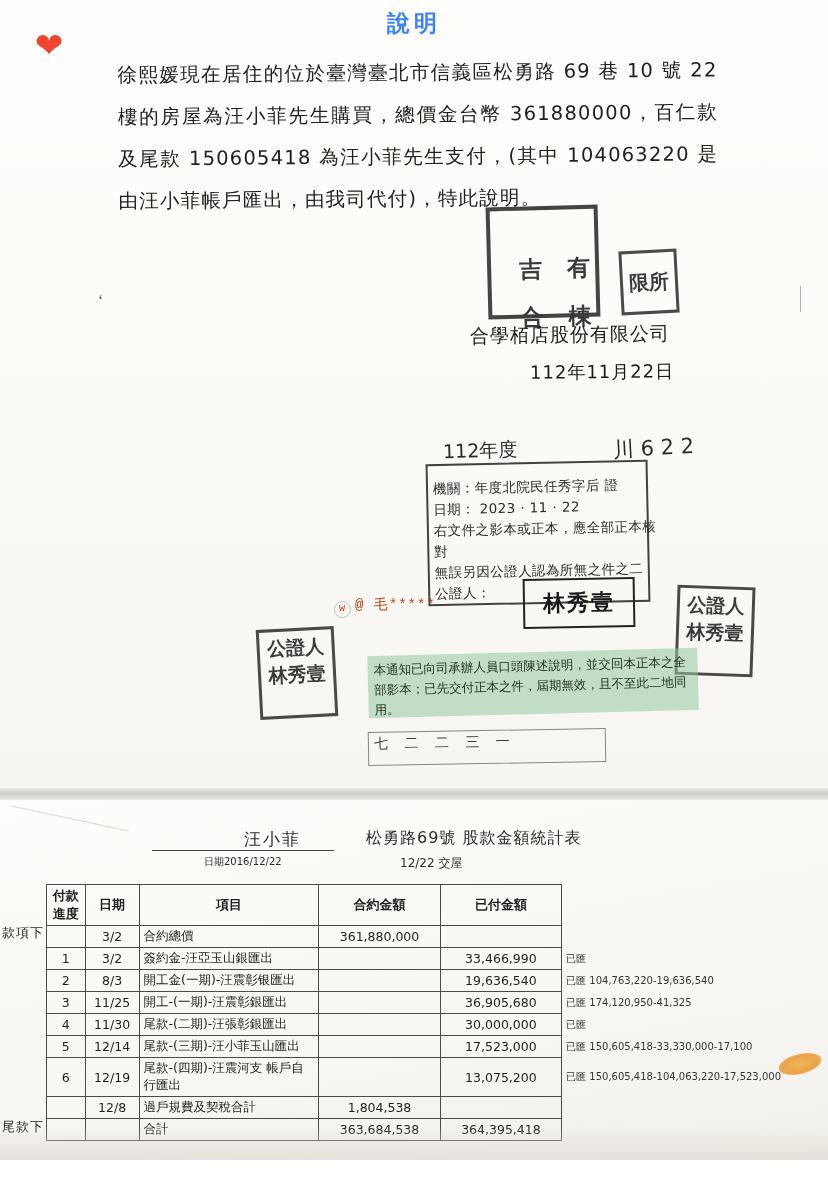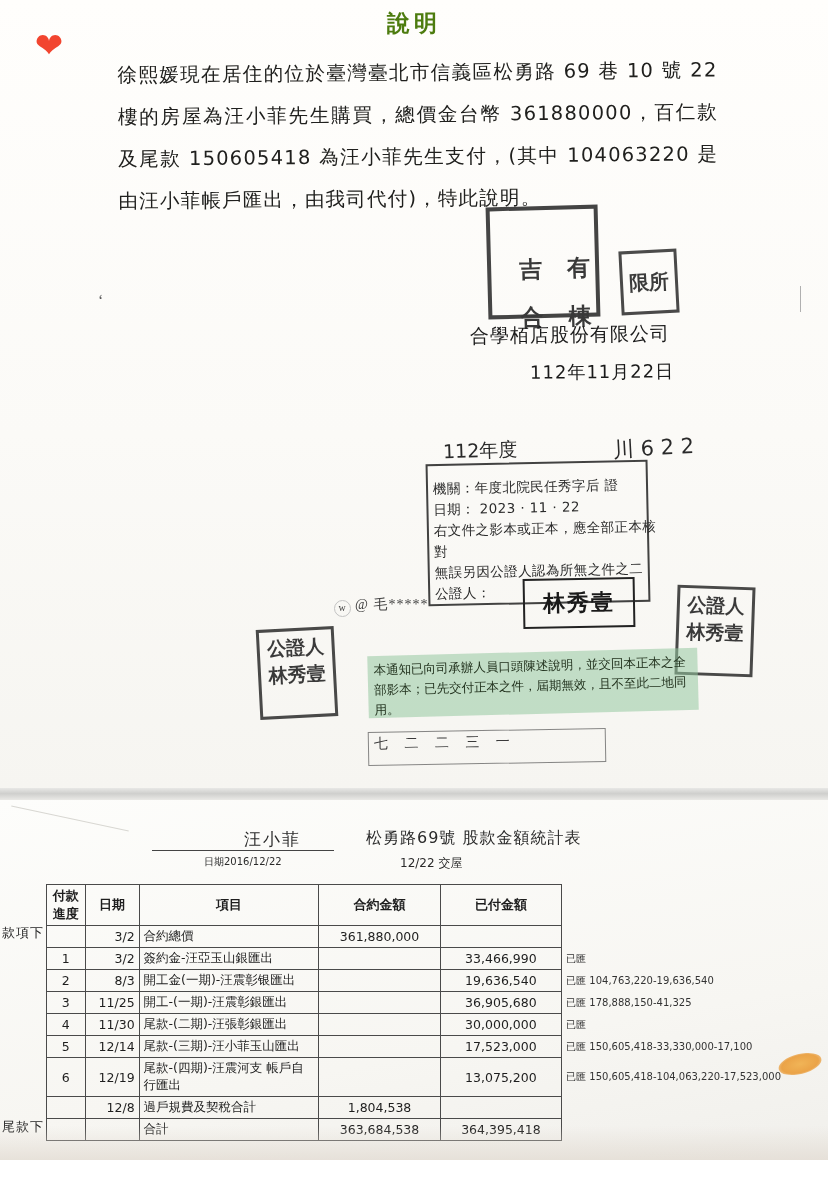--- a/index.html
+++ b/index.html
@@ -42,21 +42,21 @@
 
   .doc-title {
     position: absolute;
     left: 0; top: 8px;
     width: 828px;
     text-align: center;
     font-size: 23px;
     letter-spacing: 4px;
     font-family: "DejaVu Sans", sans-serif;
     font-weight: 600;
-    color: #4d7c0f;
+    color: #3b82f6;
   }
 
   .body-text {
     position: absolute;
     left: 118px; top: 52px;
     width: 600px;
     font-size: 19.5px;
     line-height: 42px;
     letter-spacing: 1.2px;
     font-family: "DejaVu Sans", sans-serif;
@@ -217,22 +217,22 @@
     font-family: "DejaVu Sans", sans-serif;
     letter-spacing: 6px;
     color: #3a3a3a;
     transform: rotate(-1deg);
   }
 
   .watermark {
     position: absolute;
     left: 334px; top: 596px;
     font-size: 14px;
-    color: #404040;
-    font-family: Liberation Serif, serif;
+    color: #c2410c;
+    font-family: Liberation Mono, monospace;
     letter-spacing: 1px;
   }
   .wm-logo {
     display: inline-block;
     width: 15px; height: 15px;
     border-radius: 50%;
     border: 1px solid #c3c3c3;
     text-align: center;
     line-height: 13px;
     font-size: 10px;
@@ -309,21 +309,21 @@
     height: 21px;
     box-sizing: border-box;
   }
   table.pay th {
     font-weight: 600;
     text-align: center;
     font-size: 13px;
     height: 30px;
   }
   .c-no   { width: 46px;  text-align: center; margin-top: 32px; }
-  .c-date { width: 58px;  text-align: right; }
+  .c-date { width: 58px;  text-align: center; }
   .c-item { width: 246px; text-align: left; padding-left: 6px; }
   .c-amt  { width: 136px; text-align: center; }
   .c-paid { width: 136px; text-align: center; }
   .c-note { border: none !important; text-align: left; font-size: 10px; color: #333; padding-left: 4px; white-space: nowrap; }
 
   .side-label {
     position: absolute;
     font-family: "DejaVu Sans", sans-serif;
     font-size: 13px;
     color: #222;
@@ -456,21 +456,21 @@
           <td class="c-amt"></td>
           <td class="c-paid">19,636,540</td>
           <td class="c-note">已匯 104,763,220-19,636,540</td>
         </tr>
         <tr>
           <td class="c-no">3</td>
           <td class="c-date">11/25</td>
           <td class="c-item">開工-(一期)-汪震彰銀匯出</td>
           <td class="c-amt"></td>
           <td class="c-paid">36,905,680</td>
-          <td class="c-note">已匯 178,888,150-41,325</td>
+          <td class="c-note">已匯 174,120,950-41,325</td>
         </tr>
         <tr>
           <td class="c-no">4</td>
           <td class="c-date">11/30</td>
           <td class="c-item">尾款-(二期)-汪張彰銀匯出</td>
           <td class="c-amt"></td>
           <td class="c-paid">30,000,000</td>
           <td class="c-note">已匯</td>
         </tr>
         <tr>

